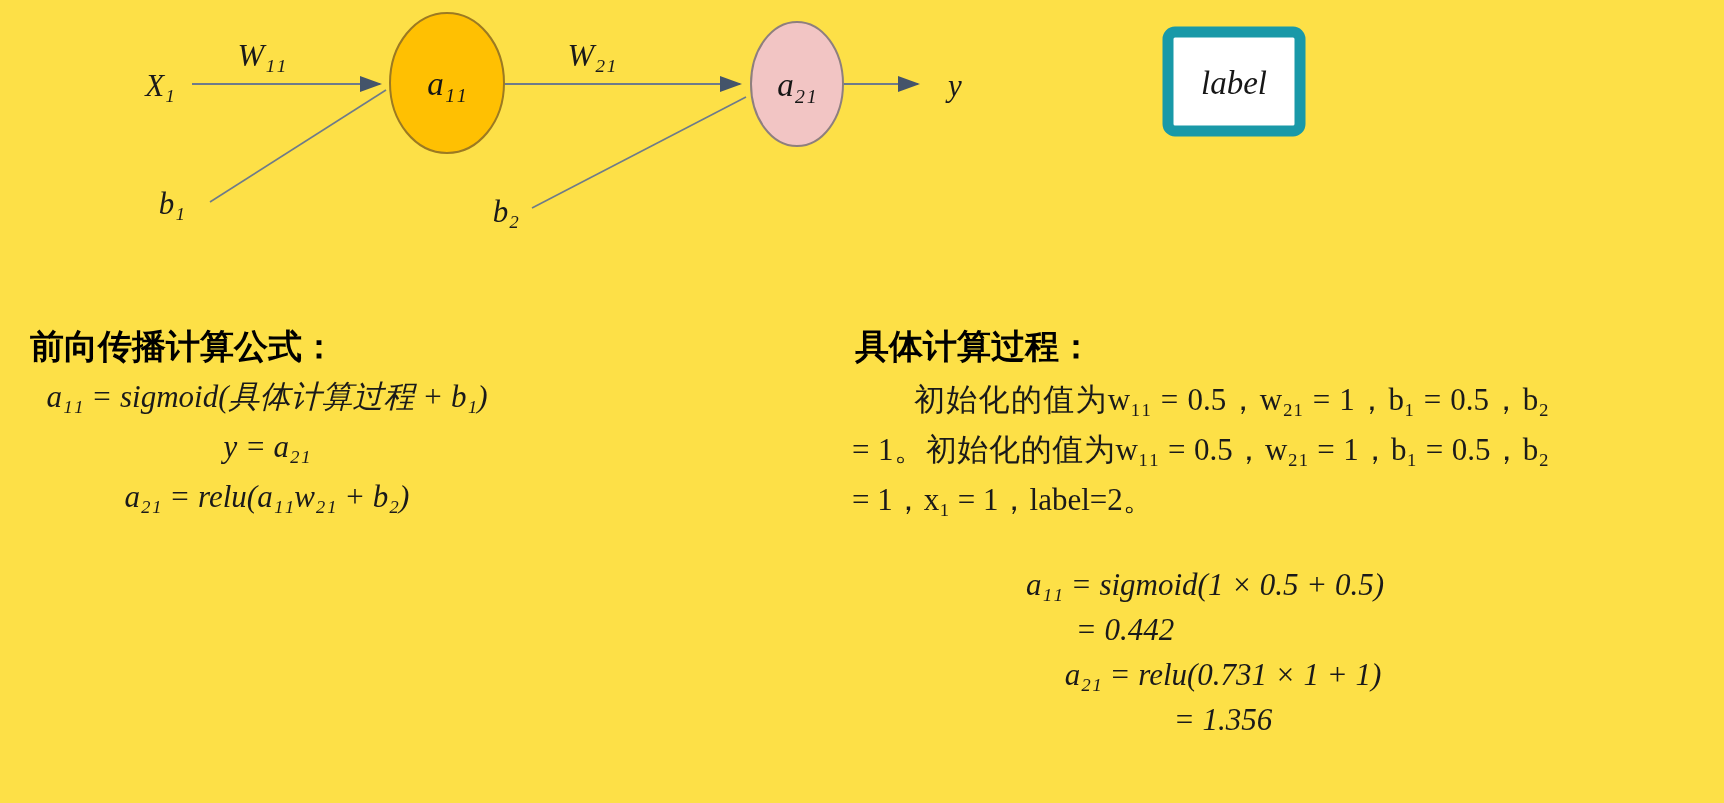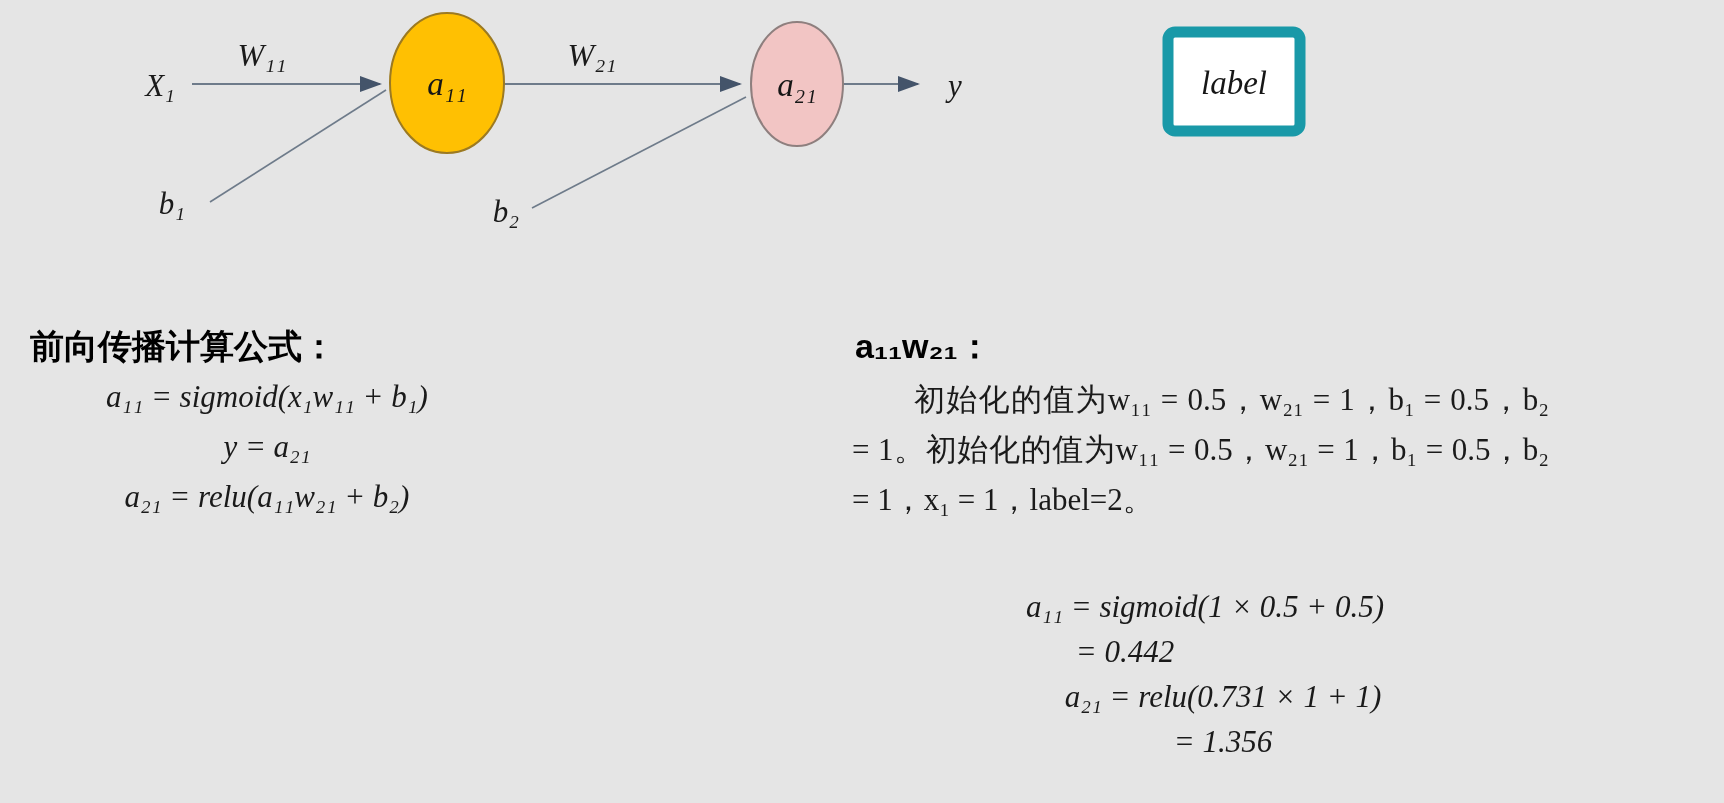--- a/index.html
+++ b/index.html
@@ -1,17 +1,17 @@
 <!DOCTYPE html>
 <html><head>
 <meta charset="utf-8">
 <style>
   html,body{margin:0;padding:0;background:#ffffff;}
   #canvas{
-    position:relative;width:1724px;height:803px;background:#e5e5e5;
+    position:relative;width:1724px;height:803px;background:#fde047;
     overflow:hidden;font-family:"Liberation Serif", serif;color:#1a1a1a;
   }
   #diagram{position:absolute;left:0;top:0;}
   .svg-label{font-family:"Liberation Serif", serif;font-style:italic;font-size:31px;fill:#1a1a1a;}
   .svg-label.small-w{font-size:32px;}
   .node-text{font-family:"Liberation Serif", serif;font-style:italic;font-size:33px;fill:#161616;}
   .label-box-text{font-family:"Liberation Serif", serif;font-style:italic;font-size:33px;fill:#161616;}
   .heading{
     position:absolute;font-family:"Liberation Sans", sans-serif;
     font-weight:bold;font-size:34px;color:#000;white-space:nowrap;margin-top:48px;
@@ -22,21 +22,21 @@
     position:absolute;left:27px;top:372px;width:480px;
     text-align:center;font-size:31px;line-height:50px;
   }
   .math-line{font-style:italic;white-space:nowrap;}
   #right-paragraph{
     position:absolute;left:852px;top:375px;width:697px;
     font-size:31px;line-height:50px;text-align:justify;text-indent:2em;
   }
   #calc-steps{
     position:absolute;left:880px;top:562px;width:650px;
-    text-align:center;font-size:31px;line-height:45px;margin-top:22px;
+    text-align:center;font-size:31px;line-height:45px;
   }
   .nudge-left{transform:translateX(-80px);}
   .nudge-right{transform:translateX(18px);}
 </style>
 </head>
 <body>
 
 <div id="canvas">
 
   <svg id="diagram" width="1724" height="240" viewBox="0 0 1724 240">
@@ -64,26 +64,26 @@
     <text x="506" y="222" text-anchor="middle" class="svg-label">b₂</text>
     <text x="447" y="95" text-anchor="middle" class="node-text">a₁₁</text>
     <text x="797" y="96" text-anchor="middle" class="node-text">a₂₁</text>
     <text x="955" y="96" text-anchor="middle" class="svg-label">y</text>
     <text x="1234" y="94" text-anchor="middle" class="label-box-text">label</text>
   </svg>
 
   <div class="heading" id="left-heading">前向传播计算公式：</div>
 
   <div id="left-formulas">
-    <div class="math-line">a₁₁ = sigmoid(x₁w₁₁ + b₁)</div>
+    <div class="math-line">a₁₁ = sigmoid(具体计算过程 + b₁)</div>
     <div class="math-line">y = a₂₁</div>
     <div class="math-line">a₂₁ = relu(a₁₁w₂₁ + b₂)</div>
   </div>
 
-  <div class="heading" id="right-heading">a₁₁w₂₁：</div>
+  <div class="heading" id="right-heading">具体计算过程：</div>
 
   <div id="right-paragraph">初始化的值为w₁₁ = 0.5，w₂₁ = 1，b₁ = 0.5，b₂ = 1。初始化的值为w₁₁ = 0.5，w₂₁ = 1，b₁ = 0.5，b₂ = 1，x₁ = 1，label=2。</div>
 
   <div id="calc-steps">
     <div class="math-line">a₁₁ = sigmoid(1 × 0.5 + 0.5)</div>
     <div class="math-line nudge-left">= 0.442</div>
     <div class="math-line nudge-right">a₂₁ = relu(0.731 × 1 + 1)</div>
     <div class="math-line nudge-right">= 1.356</div>
   </div>
 

